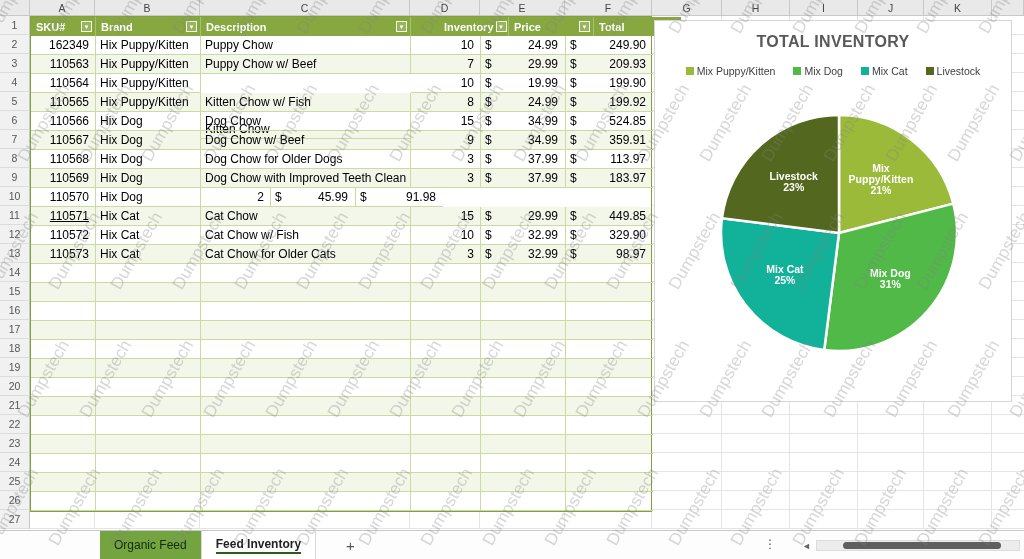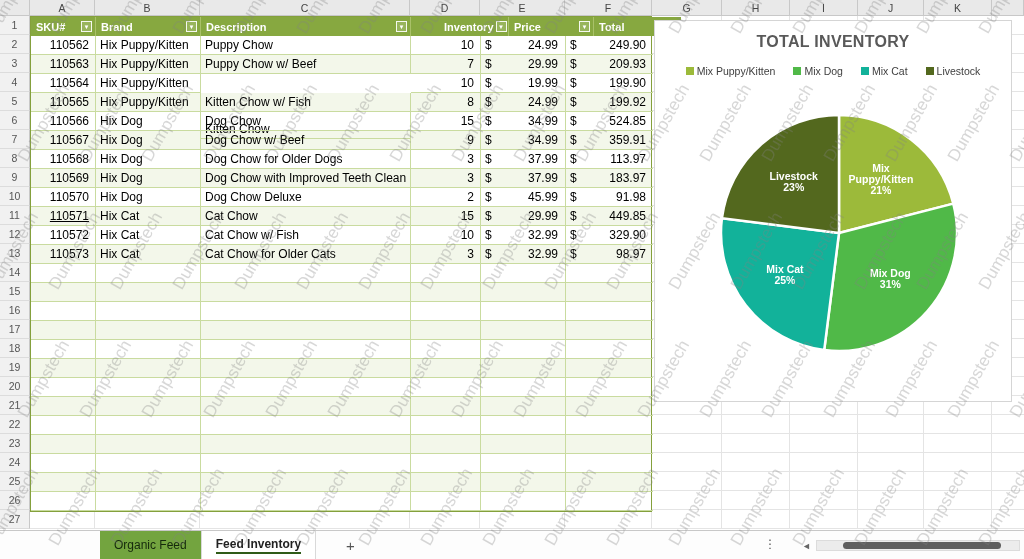--- a/index.html
+++ b/index.html
@@ -153,21 +153,21 @@
         <div class="thcell" style="width: 85px;">
           <span>Price</span>
           <span class="filter-btn">▼</span>
         </div>
         <div class="thcell" style="width: 87px;">
           <span>Total</span>
           <span class="filter-btn">▼</span>
         </div>
       </div>
       <div class="trow">
-        <div class="tcell num" style="width: 65px;">110562</div>
+        <div class="tcell num" style="width: 65px;">162349</div>
         <div class="tcell txt" style="width: 105px;">Hix Puppy/Kitten</div>
         <div class="tcell txt" style="width: 210px;">Puppy Chow</div>
         <div class="tcell num" style="width: 70px;">10</div>
         <div class="tcell money" style="width: 85px;">
           <span>$</span>
           <span>24.99</span>
         </div>
         <div class="tcell money" style="width: 87px;">
           <span>$</span>
           <span>249.90</span>
@@ -267,21 +267,20 @@
           <span>37.99</span>
         </div>
         <div class="tcell money" style="width: 87px;">
           <span>$</span>
           <span>183.97</span>
         </div>
       </div>
       <div class="trow">
         <div class="tcell num" style="width: 65px;">110570</div>
         <div class="tcell txt" style="width: 105px;">Hix Dog</div>
-        <div class="tcell txt" style="width: 210px;">Dog Chow Deluxe</div>
         <div class="tcell num" style="width: 70px;">2</div>
         <div class="tcell money" style="width: 85px;">
           <span>$</span>
           <span>45.99</span>
         </div>
         <div class="tcell money" style="width: 87px;">
           <span>$</span>
           <span>91.98</span>
         </div>
       </div>

